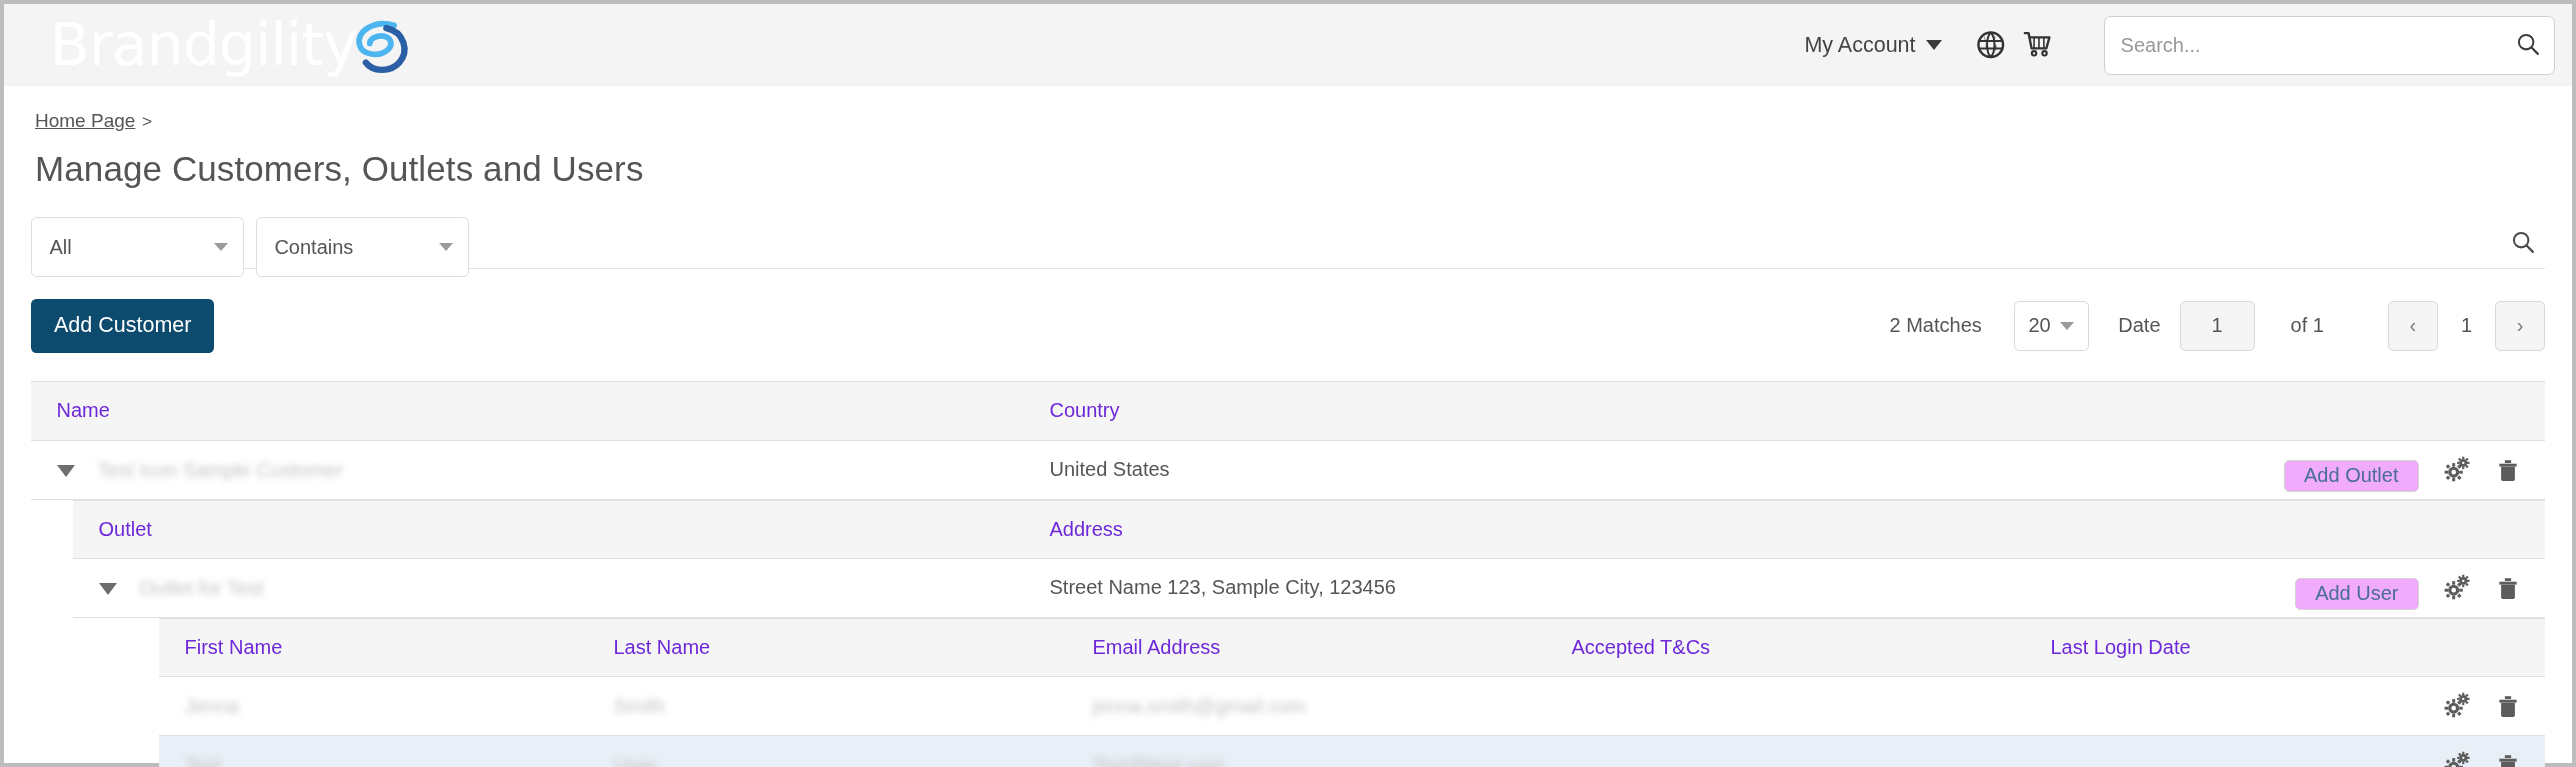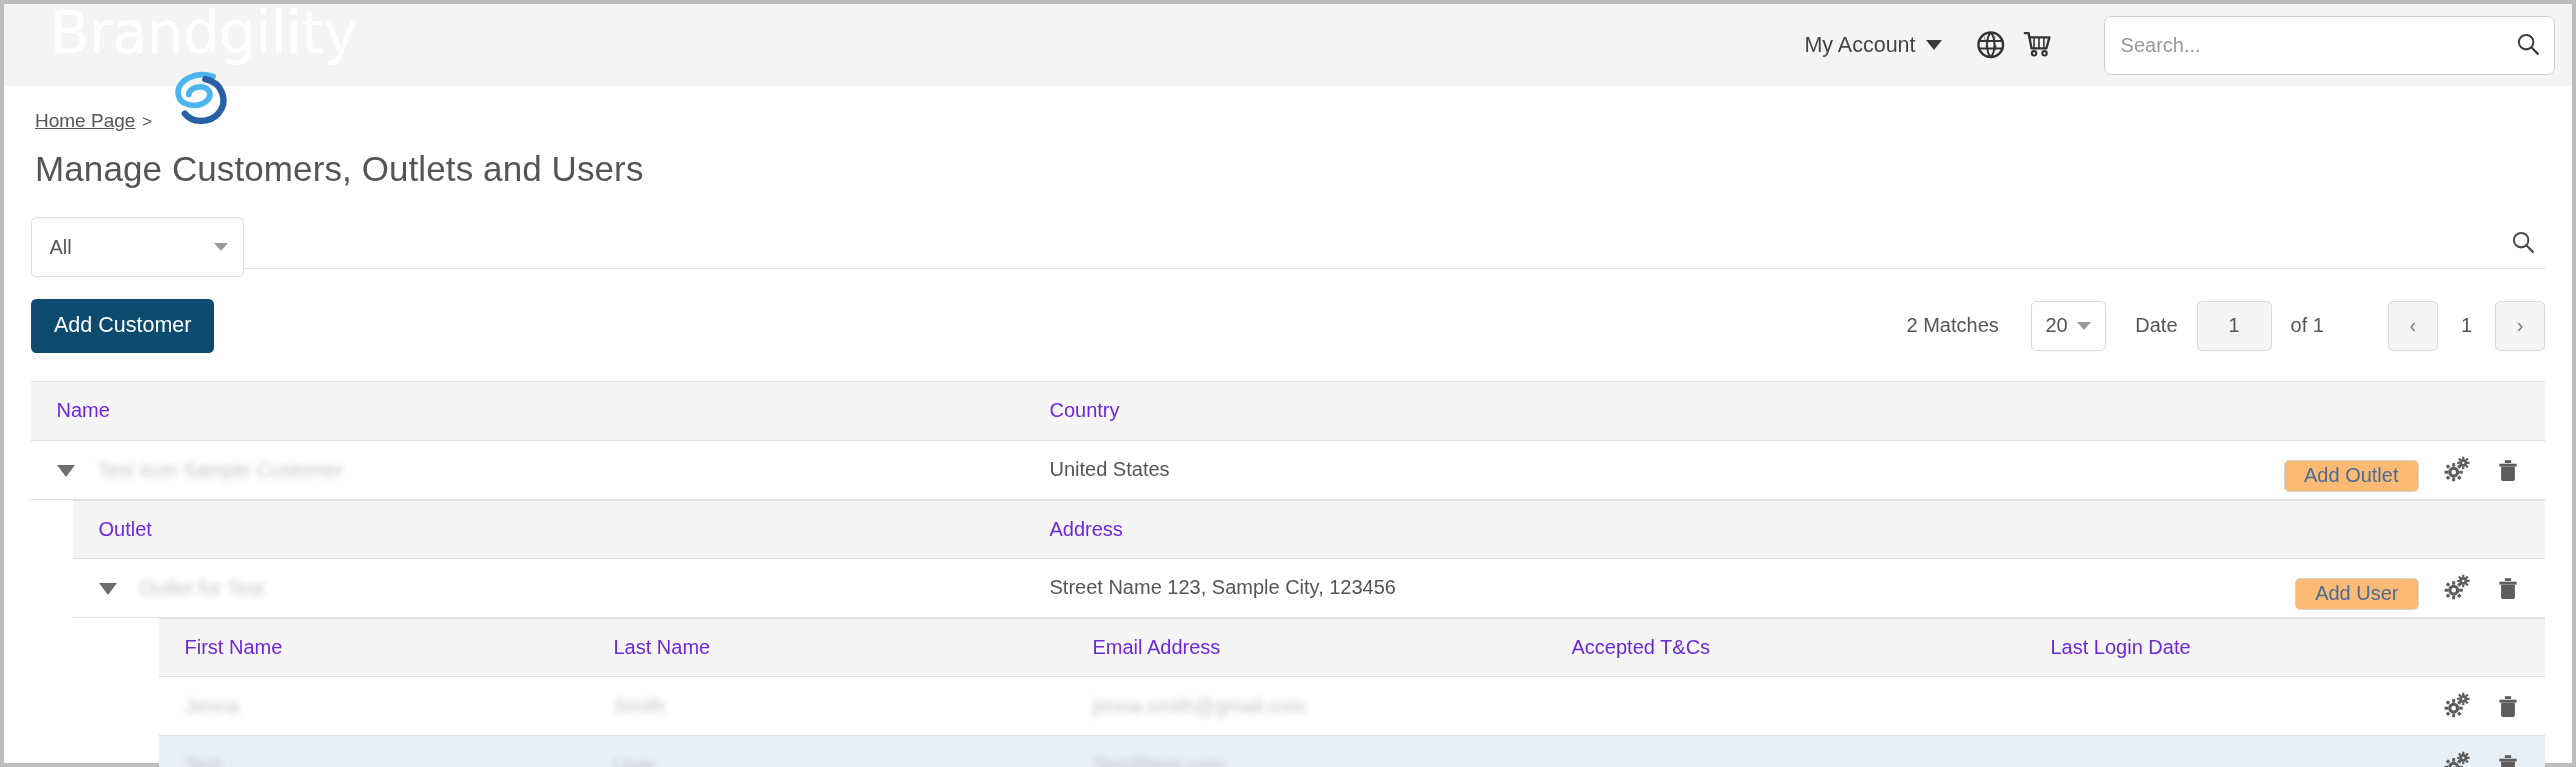--- a/index.html
+++ b/index.html
@@ -29,21 +29,20 @@
     align-items: center;
     justify-content: space-between;
     padding: 0 17.4px 0 31px;
     position: relative;
   }
   .logo-wrap {
     display: flex;
     align-items: center;
     height: 100%;
     margin-left: 14.8px;
-    flex-direction: column;
   }
   .logo-text {
     font-size: 58px;
     font-weight: 400;
     color: #ffffff;
     letter-spacing: -0.7px;
     line-height: 1;
     font-family: "DejaVu Sans", sans-serif;
   }
   .logo-mark {
@@ -215,21 +214,21 @@
     width: 75px;
     height: 50px;
     border: 1.3px solid #d8d8d8;
     border-radius: 5.4px;
     background: #f5f5f5;
     display: flex;
     align-items: center;
     justify-content: center;
     cursor: text;
   }
-  .pager .lbl-of { margin-left: 19px; }
+  .pager .lbl-of { margin-left: 36px; }
   .nav-btn {
     width: 50px;
     height: 50px;
     border: 1.3px solid #d8d8d8;
     border-radius: 5.4px;
     background: #f5f5f5;
     display: flex;
     align-items: center;
     justify-content: center;
     cursor: pointer;
@@ -284,21 +283,21 @@
 
   .cell-actions {
     display: flex;
     align-items: center;
     justify-content: flex-end;
     gap: 23px;
     padding-right: 23px;
   }
   .btn-outline {
     border: 1.3px solid #d3d3d3;
-    background: #fdba74;
+    background: #f0abfc;
     border-radius: 5.4px;
     color: #4a6d94;
     font-size: 20px;
     padding: 0 19px;
     height: 32px;
     cursor: pointer;
     white-space: nowrap;
     font-family: "Liberation Sans", sans-serif;
     margin-top: 12px;
   }
@@ -374,20 +373,24 @@
     <div class="page-title">Manage Customers, Outlets and Users</div>
   </div>
 
   <div class="filter-bar">
 
     <div class="select-box">
       <span>All</span>
       <span class="sel-caret"></span>
     </div>
 
+    <div class="select-box">
+      <span>Contains</span>
+      <span class="sel-caret"></span>
+    </div>
 
     <div class="filter-input-wrap">
       <input type="text" placeholder="" style="">
       <span>
         <svg width="25.5" height="25.5" viewBox="0 0 24 24">
           <circle cx="10.5" cy="10.5" r="6.8" fill="none" stroke="#4a4a4a" stroke-width="1.9"></circle>
           <path d="M15.6 15.6 L21.5 21.5" stroke="#4a4a4a" stroke-width="2.1" stroke-linecap="round"></path>
         </svg>
       </span>
     </div>

